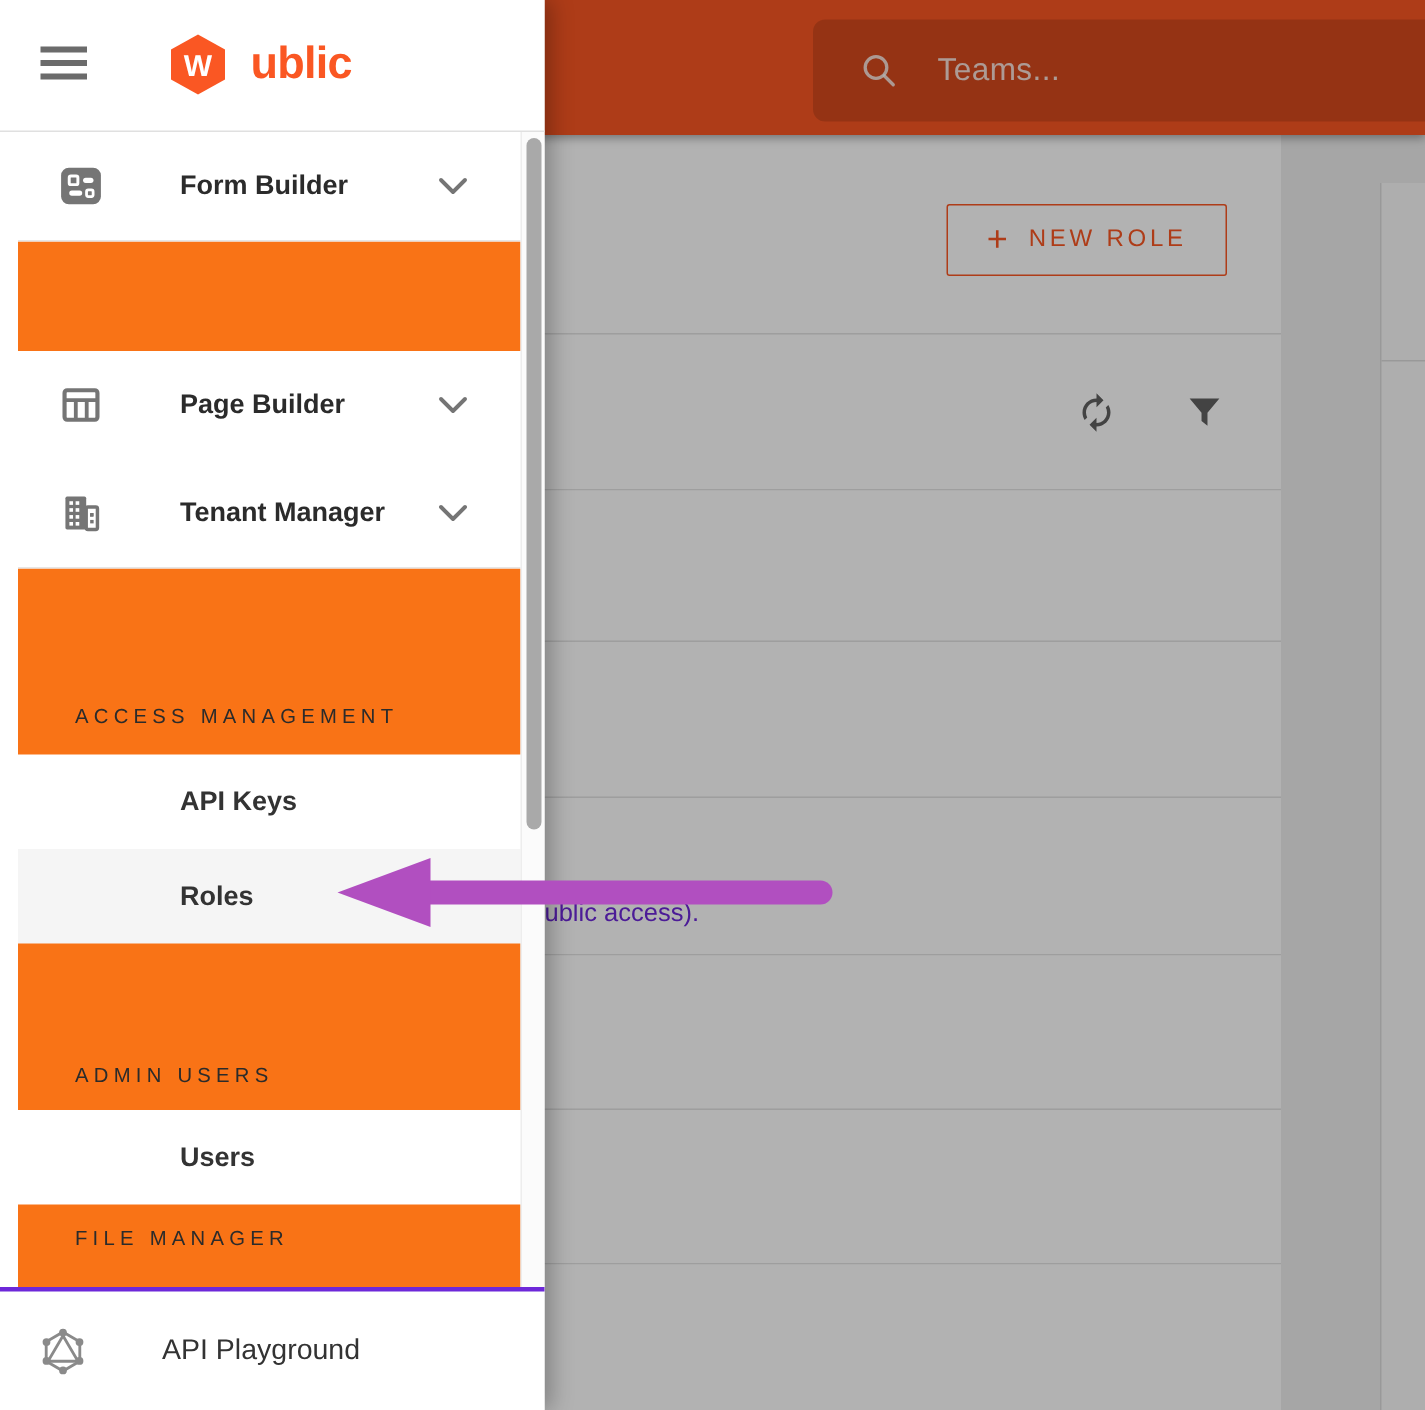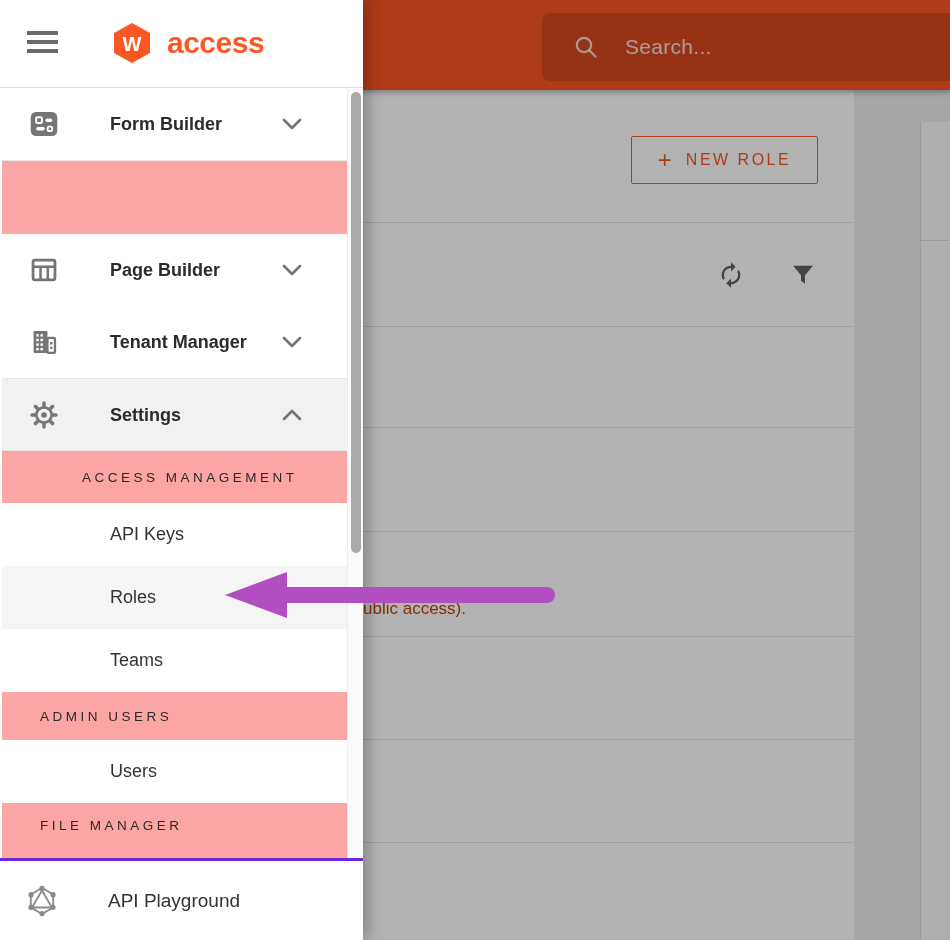--- a/index.html
+++ b/index.html
@@ -53,21 +53,21 @@
 
   .list-toolbar { position: absolute; left: 0; top: 133px; right: 0; height: 104px; border-bottom: 1px solid #e2e2e2; }
   .tool-icon { position: absolute; top: 38px; width: 28px; height: 28px; color: #616161; cursor: pointer; }
   .tool-refresh { left: 717px; }
   .tool-filter { left: 789px; }
 
   .list-rows { position: absolute; left: 0; top: 237px; right: 0; bottom: 0; }
   .list-row { position: absolute; left: 0; right: 0; background: #fff; border-bottom: 1px solid #e2e2e2; }
   .row-desc {
     position: absolute; left: 363px; top: 509px;
-    font-size: 17px; color: #c2410c;
+    font-size: 17px; color: #6d28d9;
   }
 
   .detail-panel {
     position: absolute; left: 920px; top: 122px; width: 30px; bottom: 0;
     background: #fafafa; border-left: 1px solid #dcdcdc;
   }
   .detail-divider { position: absolute; left: 0; right: 0; top: 118px; height: 1px; background: #dcdcdc; }
 
   .scrim { position: absolute; inset: 0; background: rgba(0,0,0,0.30); }
 
@@ -76,32 +76,32 @@
     position: absolute; left: 0; top: 0; width: 363px; height: 940px;
     background: #ffffff; z-index: 10;
     box-shadow: 4px 0 14px rgba(0,0,0,0.28);
   }
   .drawer-header { position: absolute; left: 0; top: 0; right: 0; height: 88px; border-bottom: 1px solid #e0e0e0; background: #fff; }
   .hamburger { position: absolute; left: 27px; top: 31px; width: 31px; height: 24px; cursor: pointer; }
   .hamburger span { display: block; height: 4px; background: #6b6b6b; margin-bottom: 5px; }
   .logo { position: absolute; left: 110px; top: 22px; display: flex; align-items: center; }
   .logo-word { margin-left: 13px; font-size: 30px; font-weight: 700; color: #fa5723; letter-spacing: -0.5px; }
 
-  .menu { position: absolute; left: 2px; top: 88px; width: 347px; height: 770px; overflow: hidden; background: #fca5a5; padding-left: 36px; }
+  .menu { position: absolute; left: 12px; top: 88px; width: 347px; height: 770px; overflow: hidden; background: #f97316; padding-left: 36px; }
 
   .mi-top { position: absolute; left: 0; right: -16px; height: 73px; border-bottom: 1px solid #e6e6e6; cursor: pointer; background: #fff; }
   .mi-top .mi-icon { position: absolute; left: 27px; top: 50%; transform: translateY(-50%); width: 30px; height: 30px; color: #757575; }
   .mi-top .mi-label { position: absolute; left: 108px; top: 50%; transform: translateY(-50%); font-size: 18px; font-weight: 700; color: #2b2b2b; }
   .mi-top .mi-chevron { position: absolute; left: 280px; top: 50%; transform: translateY(-50%); width: 20px; height: 12px; color: #757575; }
   .mi-settings { background: #f1f1f1; }
 
   .sec-header { position: absolute; left: 0; right: 0; display: flex; align-items: center; }
   .sec-header span { margin-left: 38px; font-size: 13.5px; letter-spacing: 3.5px; color: #2b2b2b; }
   .sub-item { position: absolute; left: 0; right: 0; display: flex; align-items: center; cursor: pointer; background: #fff; }
-  .sub-item span { margin-left: 108px; font-size: 18px; color: #333333; }
+  .sub-item span { margin-left: 108px; font-size: 18px; color: #333333; font-weight: bold; }
   .sub-active { background: #f5f5f5; }
 
   .scroll-track {
     position: absolute; left: 347px; top: 88px; width: 16px; height: 770px;
     background: #fbfbfb; border-left: 1px solid #ededed;
   }
   .scroll-thumb {
     position: absolute; left: 3px; top: 4px; width: 10px; height: 461px;
     background: #a9a9a9; border-radius: 5px; cursor: pointer;
   }
@@ -154,41 +154,41 @@
     <div class="detail-panel">
       <div class="detail-divider"></div>
     </div>
 
     <div class="appbar">
       <div class="searchbar">
         <svg class="mag" width="26" height="26" viewBox="0 0 26 26">
           <circle cx="11" cy="11" r="7.2" fill="none" stroke="rgba(255,255,255,0.8)" stroke-width="2.2"></circle>
           <line x1="16.5" y1="16.5" x2="22.5" y2="22.5" stroke="rgba(255,255,255,0.8)" stroke-width="2.2" stroke-linecap="round"></line>
         </svg>
-        <span class="search-ph">Search...</span>
+        <span class="search-ph">Teams...</span>
       </div>
     </div>
 
     <div class="scrim"></div>
   </div>
 
   <aside class="drawer">
 
     <div class="drawer-header">
       <div class="hamburger">
         <span></span>
           <span></span>
           <span></span>
       </div>
       <div class="logo">
         <svg width="44" height="42" viewBox="0 0 44 42">
           <polygon points="22,1 40,11 40,31 22,41 4,31 4,11" fill="#fa5723"></polygon>
           <text x="22" y="28.5" text-anchor="middle" font-family="Liberation Sans, sans-serif" font-size="20" font-weight="700" fill="#ffffff">W</text>
         </svg>
-        <span class="logo-word">access</span>
+        <span class="logo-word">ublic</span>
       </div>
     </div>
 
     <div class="menu">
 
       <div class="mi-top" style="top:0;">
         <svg class="mi-icon" viewBox="0 0 26 26">
           <rect x="1.5" y="2.5" width="23" height="21" rx="4.5" fill="currentColor"></rect>
           <rect x="6.2" y="7.2" width="5" height="5" rx="1" fill="none" stroke="#ffffff" stroke-width="1.7"></rect>
           <rect x="14.2" y="8.2" width="6" height="3" rx="1.5" fill="#ffffff"></rect>
@@ -235,52 +235,29 @@
             <rect x="18.3" y="13" width="2" height="2"></rect>
               <rect x="18.3" y="17" width="2" height="2"></rect>
           </g>
         </svg>
         <span class="mi-label">Tenant Manager</span>
         <svg class="mi-chevron" viewBox="0 0 20 12">
           <polyline points="2,2 10,10 18,2" fill="none" stroke="currentColor" stroke-width="2.6" stroke-linecap="round" stroke-linejoin="round"></polyline>
         </svg>
       </div>
 
-      <div class="mi-top mi-settings" style="top:291px; height:72px;">
-        <svg class="mi-icon" viewBox="0 0 26 26">
-          <g stroke="currentColor" stroke-width="3" stroke-linecap="round">
-            <line x1="13" y1="2.6" x2="13" y2="5.4"></line>
-              <line x1="13" y1="20.6" x2="13" y2="23.4"></line>
-            <line x1="2.6" y1="13" x2="5.4" y2="13"></line>
-              <line x1="20.6" y1="13" x2="23.4" y2="13"></line>
-            <line x1="5.6" y1="5.6" x2="7.6" y2="7.6"></line>
-              <line x1="18.4" y1="18.4" x2="20.4" y2="20.4"></line>
-            <line x1="5.6" y1="20.4" x2="7.6" y2="18.4"></line>
-              <line x1="18.4" y1="7.6" x2="20.4" y2="5.6"></line>
-          </g>
-          <circle cx="13" cy="13" r="6.6" fill="none" stroke="currentColor" stroke-width="2.4"></circle>
-          <circle cx="13" cy="13" r="2.4" fill="currentColor"></circle>
-        </svg>
-        <span class="mi-label">Settings</span>
-        <svg class="mi-chevron" viewBox="0 0 20 12">
-          <polyline points="2,10 10,2 18,10" fill="none" stroke="currentColor" stroke-width="2.6" stroke-linecap="round" stroke-linejoin="round"></polyline>
-        </svg>
-      </div>
-
-      <div class="sec-header" style="top:363px; height:52px;margin-left:42px;">
+
+      <div class="sec-header" style="top:363px; height:52px;">
         <span>ACCESS MANAGEMENT</span>
       </div>
       <div class="sub-item" style="top:415px; height:63px;">
         <span>API Keys</span>
       </div>
       <div class="sub-item sub-active" style="top:478px; height:63px;">
         <span>Roles</span>
-      </div>
-      <div class="sub-item" style="top:541px; height:63px;">
-        <span>Teams</span>
       </div>
       <div class="sec-header" style="top:604px; height:48px;">
         <span>ADMIN USERS</span>
       </div>
       <div class="sub-item" style="top:652px; height:63px;">
         <span>Users</span>
       </div>
       <div class="sec-header" style="top:715px; height:44px;align-items:center;">
         <span>FILE MANAGER</span>
       </div>

